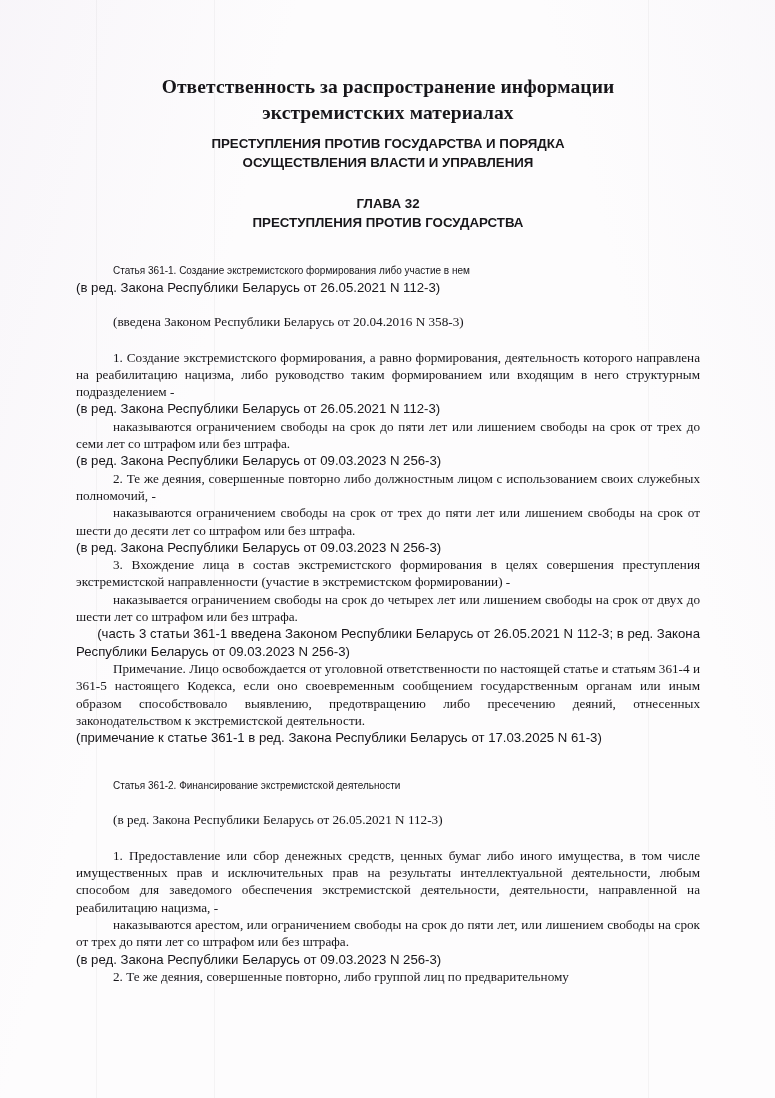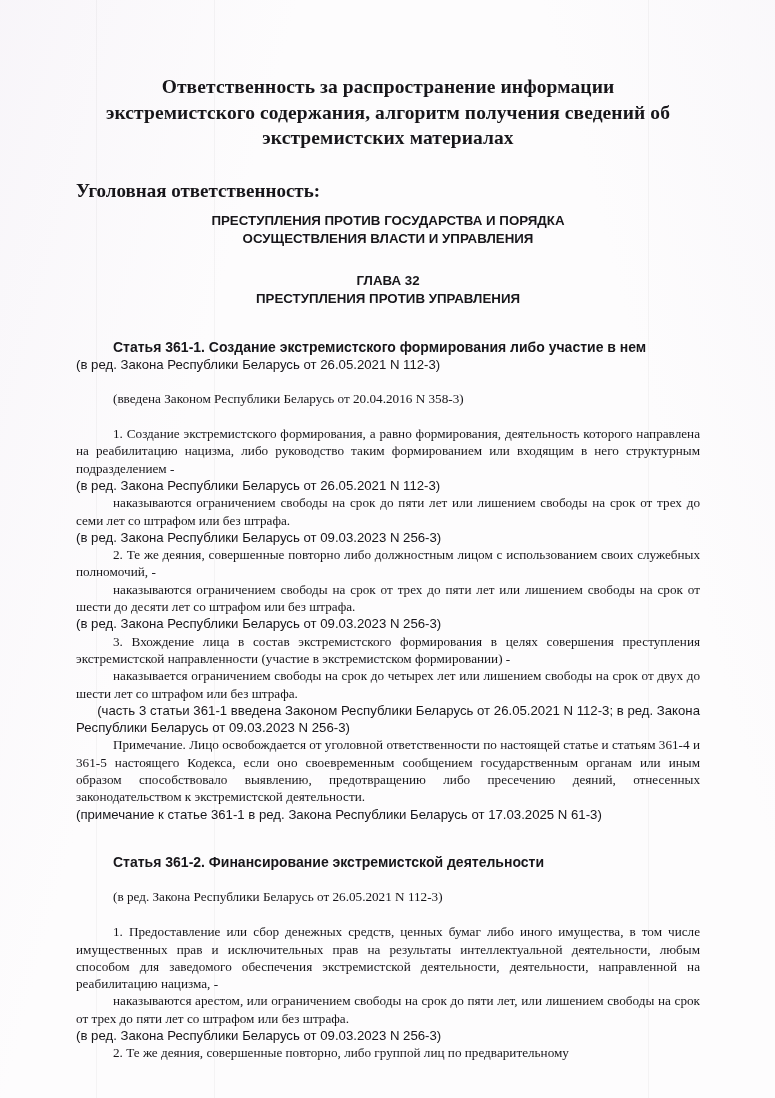--- a/index.html
+++ b/index.html
@@ -75,22 +75,22 @@
     font-size: 13.3px;
     line-height: 18.5px;
     margin: 0;
   }
   .center-head.razdel { padding-top: 10px; }
   .center-head.glava  { padding-top: 23px; }
   .center-head .hl { display: block; }
 
   
   .article-head {
-    font-weight: bold;
-    font-size: 14px;
+    font-weight: normal;
+    font-size: 10px;
     line-height: 17px;
     text-indent: 37px;
     margin: 0;
     padding-top: 30px;
   }
   .article-head.second {
     padding-top: 31px;
     text-indent: 37px;
   }
 
@@ -115,34 +115,32 @@
 <div class="page">
 
   <div class="scan-streak" style="left:96px;"></div>
   <div class="scan-streak" style="left:214px;"></div>
   <div class="scan-streak" style="left:648px;"></div>
 
   <div class="content">
 
     <h1 class="doc-title">
       <span class="tl">Ответственность за распространение информации</span>
-      <span class="tl">экстремистского содержания, алгоритм получения сведений об</span>
       <span class="tl">экстремистских материалах</span>
     </h1>
 
-    <h2 class="section-label">Уголовная ответственность:</h2>
 
     <div class="center-head razdel">
       <span class="hl">ПРЕСТУПЛЕНИЯ ПРОТИВ ГОСУДАРСТВА И ПОРЯДКА</span>
       <span class="hl">ОСУЩЕСТВЛЕНИЯ ВЛАСТИ И УПРАВЛЕНИЯ</span>
     </div>
 
     <div class="center-head glava">
       <span class="hl">ГЛАВА 32</span>
-      <span class="hl">ПРЕСТУПЛЕНИЯ ПРОТИВ УПРАВЛЕНИЯ</span>
+      <span class="hl">ПРЕСТУПЛЕНИЯ ПРОТИВ ГОСУДАРСТВА</span>
     </div>
 
     <div class="article-head">Статья 361-1. Создание экстремистского формирования либо участие в нем</div>
     <p class="body noindent left">(в ред. Закона Республики Беларусь от 26.05.2021 N 112-3)</p>
     <p class="body indent left gap-md">(введена Законом Республики Беларусь от 20.04.2016 N 358-3)</p>
 
     <p class="body indent gap-lg">1. Создание экстремистского формирования, а равно формирования, деятельность которого направлена на реабилитацию нацизма, либо руководство таким формированием или входящим в него структурным подразделением -</p>
     <p class="body noindent left">(в ред. Закона Республики Беларусь от 26.05.2021 N 112-3)</p>
     <p class="body indent">наказываются ограничением свободы на срок до пяти лет или лишением свободы на срок от трех до семи лет со штрафом или без штрафа.</p>
     <p class="body noindent left">(в ред. Закона Республики Беларусь от 09.03.2023 N 256-3)</p>

